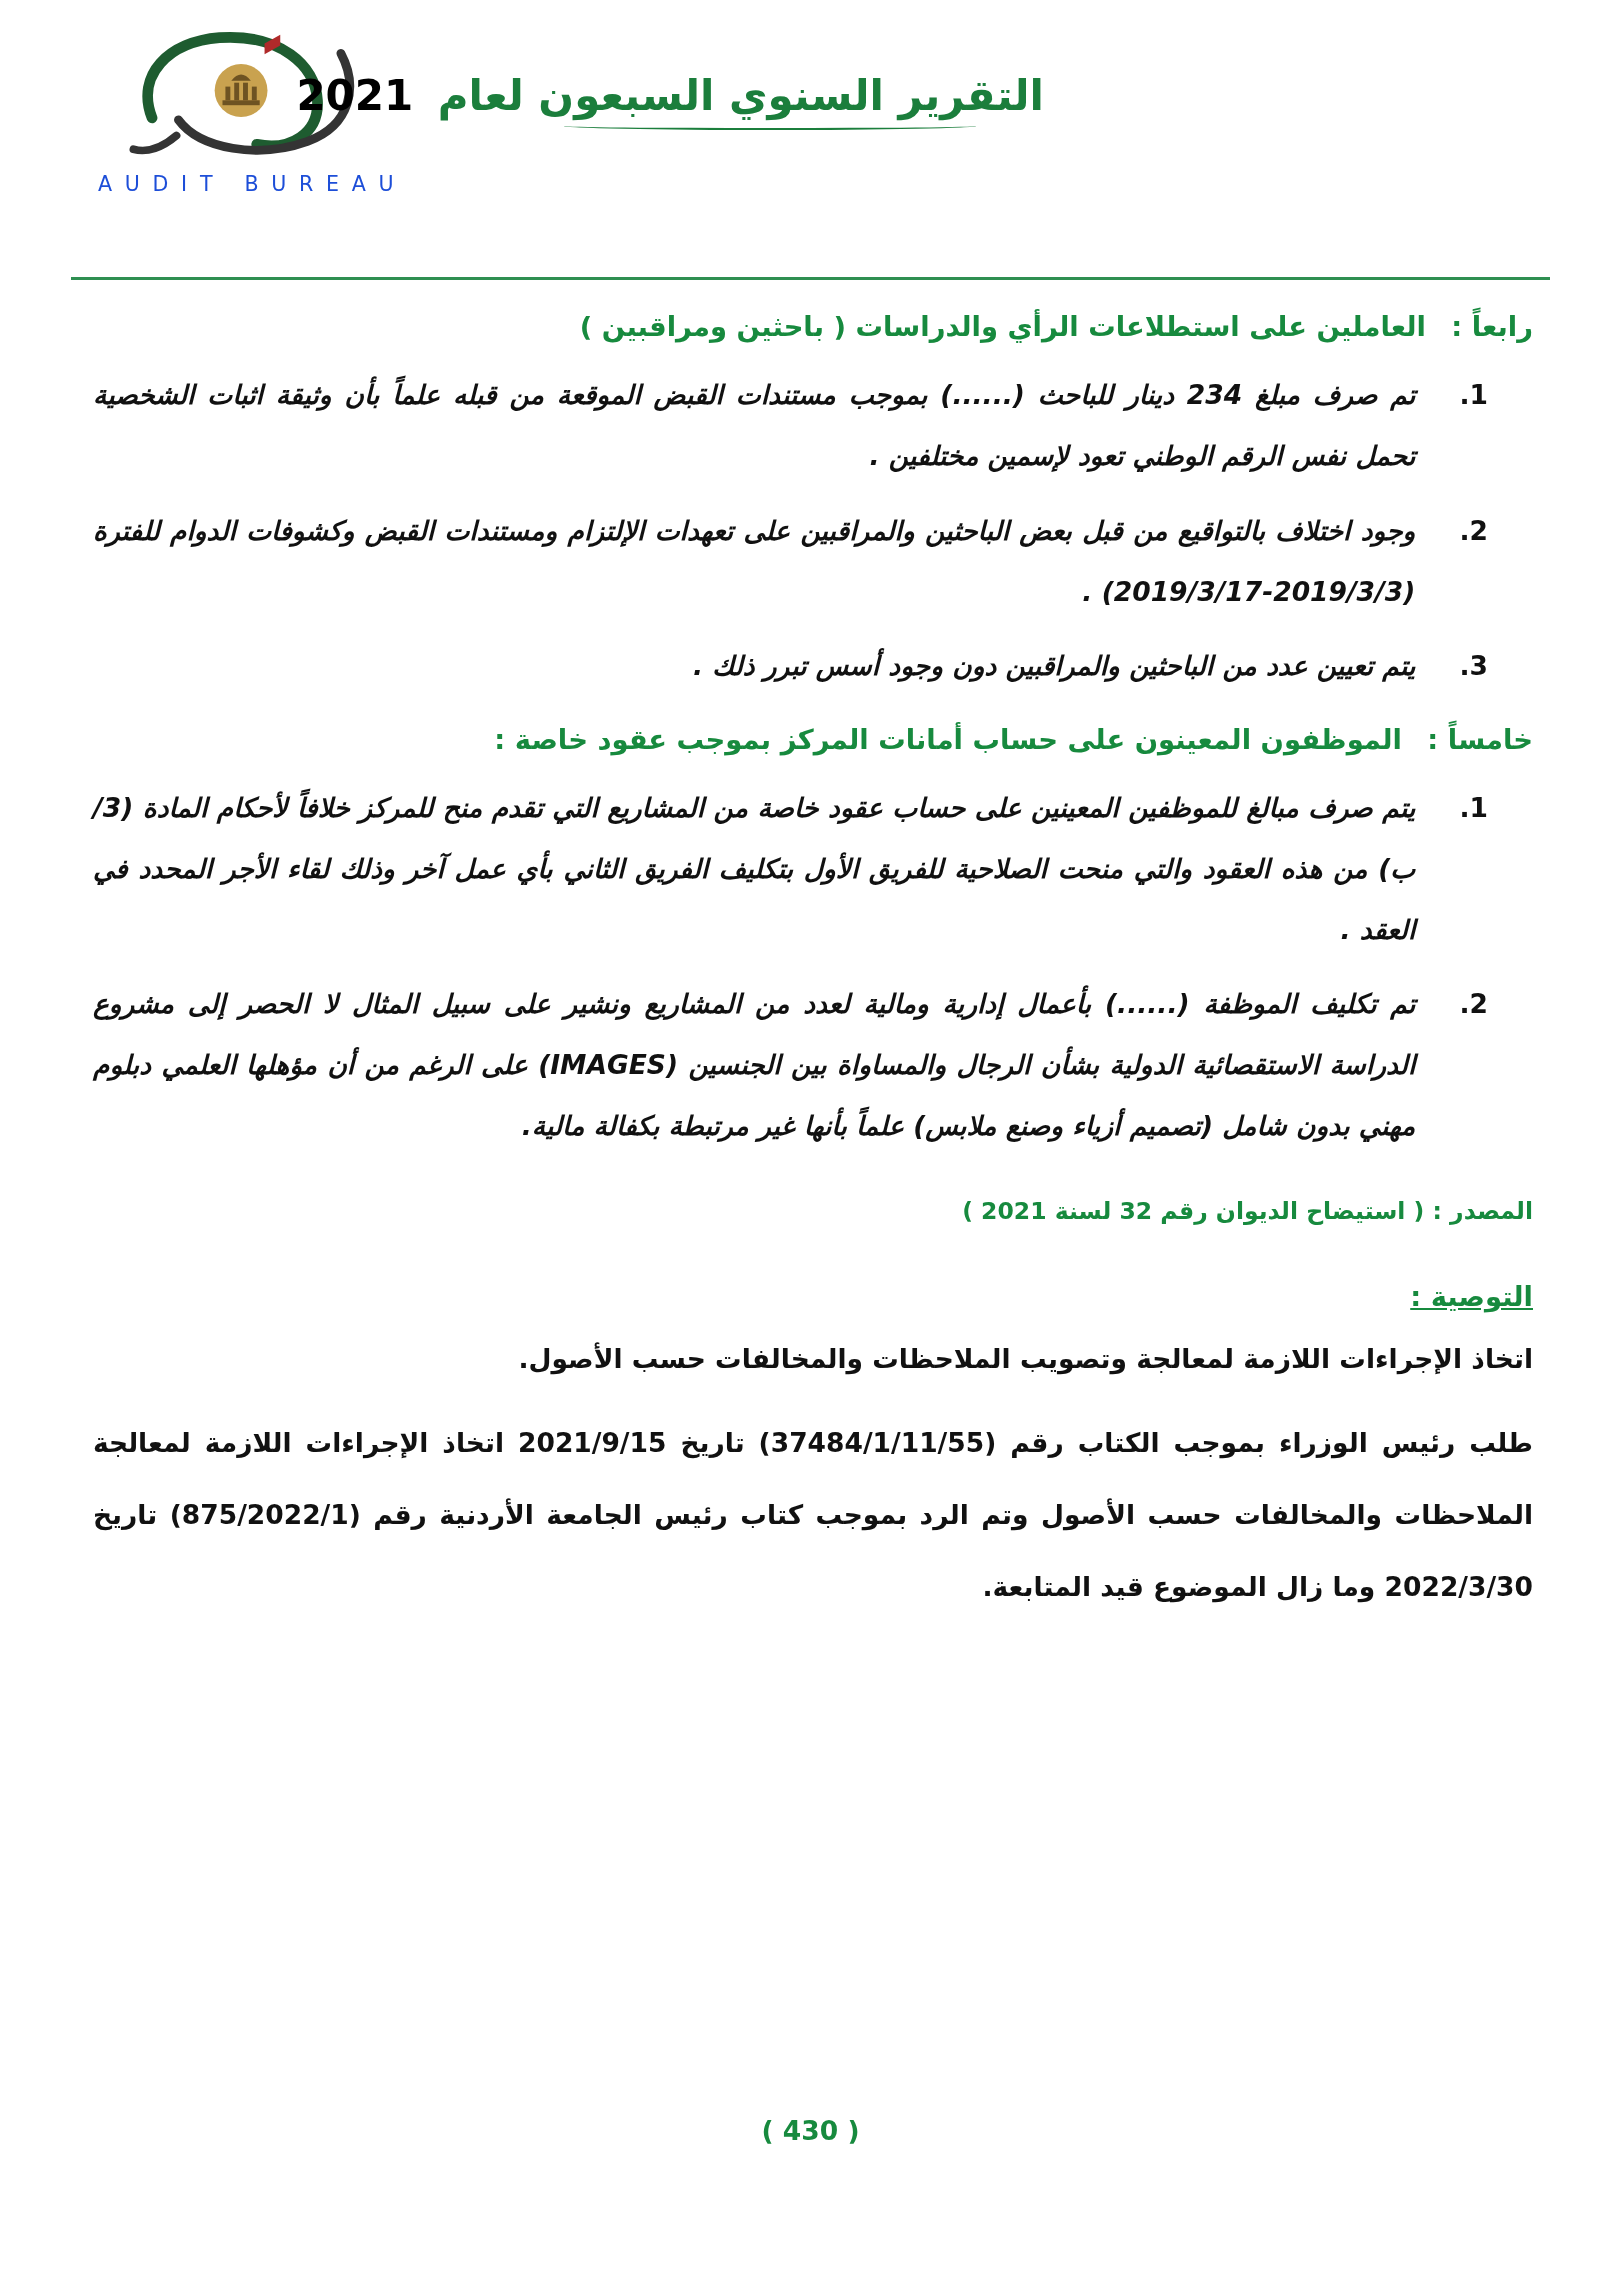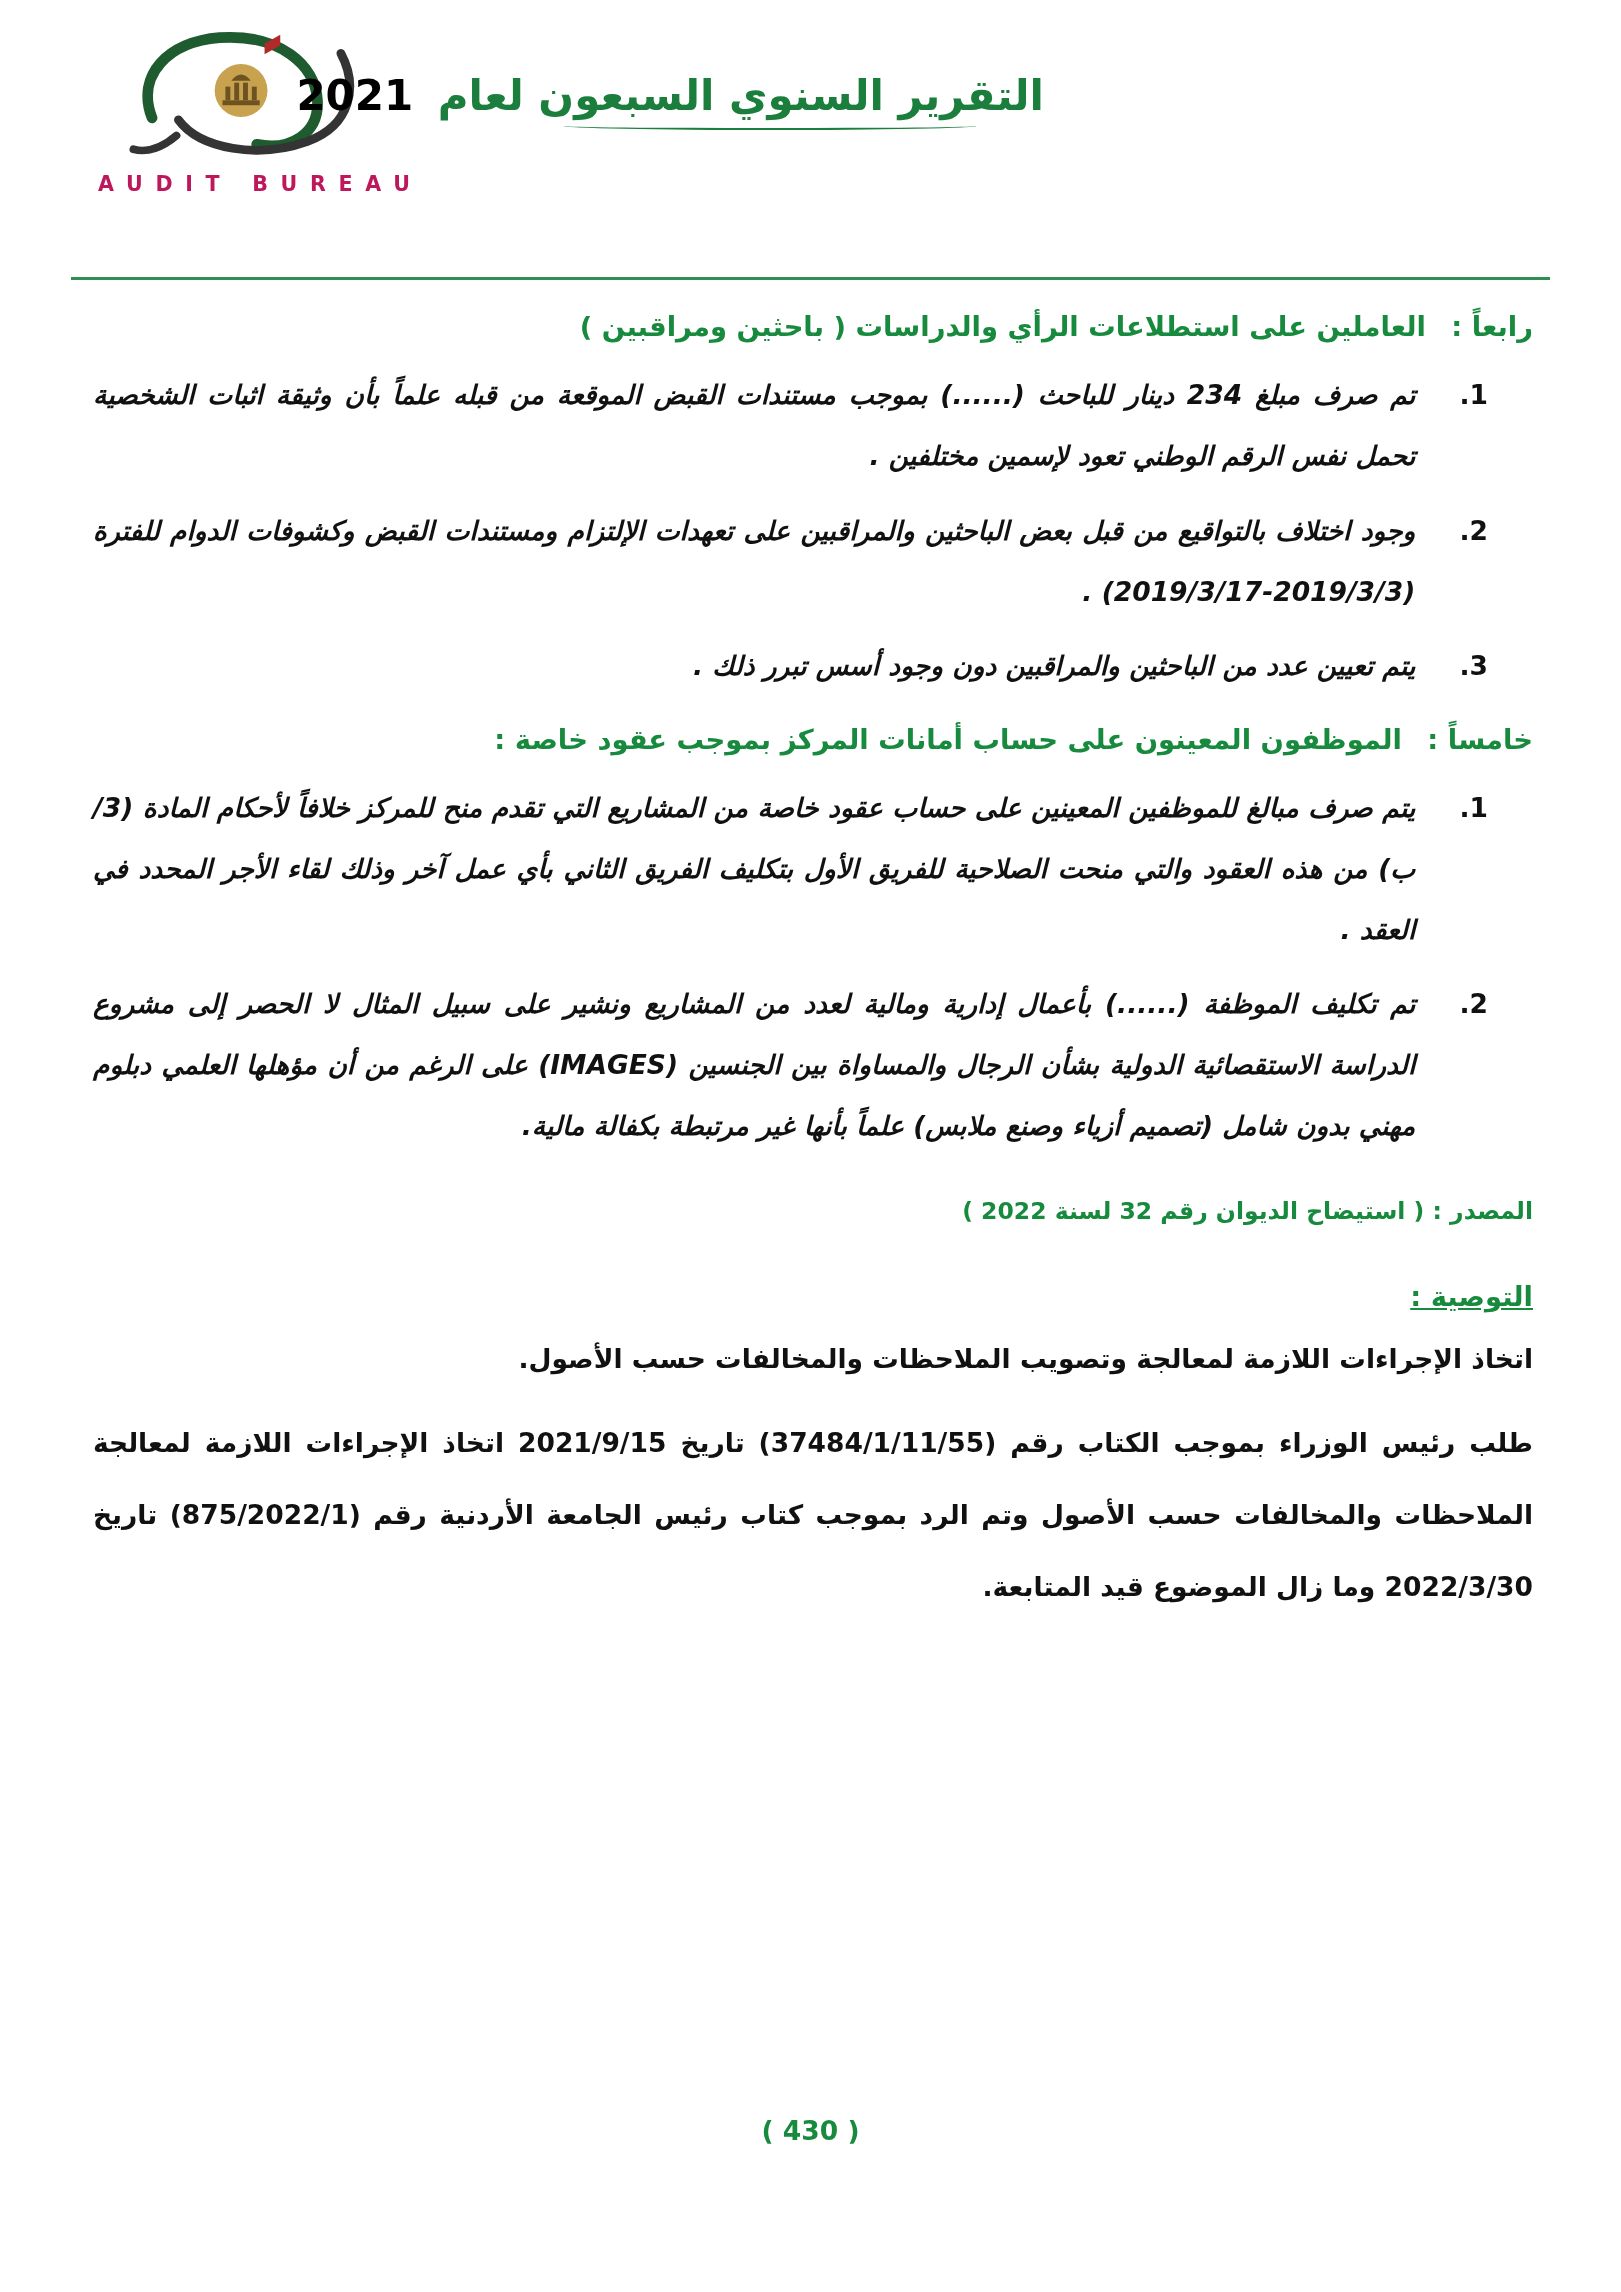--- a/index.html
+++ b/index.html
@@ -25,23 +25,23 @@
     position: absolute;
     left: 98px;
     top: 17.6px;
     width: 294px;
     text-align: center;
     direction: ltr;
   }
   .logo-caption {
     margin-top: 3.9px;
     font-size: 20.6px;
-    font-weight: 700;
+    font-weight: 400;
     letter-spacing: 12.7px;
-    color: #be185d;
+    color: #1d4ed8;
     white-space: nowrap;
   }
   .doc-title {
     position: absolute;
     left: 495px;
     top: 71px;
     width: 549px;
     direction: rtl;
     text-align: right;
     font-size: 42px;
@@ -210,21 +210,21 @@
 
     <div class="list-item">
       <span class="marker">1.</span>
       <div class="item-text">يتم صرف مبالغ للموظفين المعينين على حساب عقود خاصة من المشاريع التي تقدم منح للمركز خلافاً لأحكام المادة (3/ب) من هذه العقود والتي منحت الصلاحية للفريق الأول بتكليف الفريق الثاني بأي عمل آخر وذلك لقاء الأجر المحدد في العقد .</div>
     </div>
     <div class="list-item">
       <span class="marker">2.</span>
       <div class="item-text">تم تكليف الموظفة (......) بأعمال إدارية ومالية لعدد من المشاريع ونشير على سبيل المثال لا الحصر إلى مشروع الدراسة الاستقصائية الدولية بشأن الرجال والمساواة بين الجنسين (IMAGES) على الرغم من أن مؤهلها العلمي دبلوم مهني بدون شامل (تصميم أزياء وصنع ملابس) علماً بأنها غير مرتبطة بكفالة مالية.</div>
     </div>
 
-    <div class="source-line">المصدر : ( استيضاح الديوان رقم 32 لسنة 2022 )</div>
+    <div class="source-line">المصدر : ( استيضاح الديوان رقم 32 لسنة 2021 )</div>
 
     <div class="block-label">التوصية :</div>
     <div class="block-text">اتخاذ الإجراءات اللازمة لمعالجة وتصويب الملاحظات والمخالفات حسب الأصول.</div>
 
     <div class="block-text procedure-text">طلب رئيس الوزراء بموجب الكتاب رقم (37484/1/11/55) تاريخ 2021/9/15 اتخاذ الإجراءات اللازمة لمعالجة الملاحظات والمخالفات حسب الأصول  وتم الرد بموجب كتاب رئيس الجامعة الأردنية رقم (875/2022/1) تاريخ 2022/3/30 وما زال الموضوع قيد المتابعة.</div>
 
   </main>
 
   <footer class="page-number">( 430 )</footer>
 

